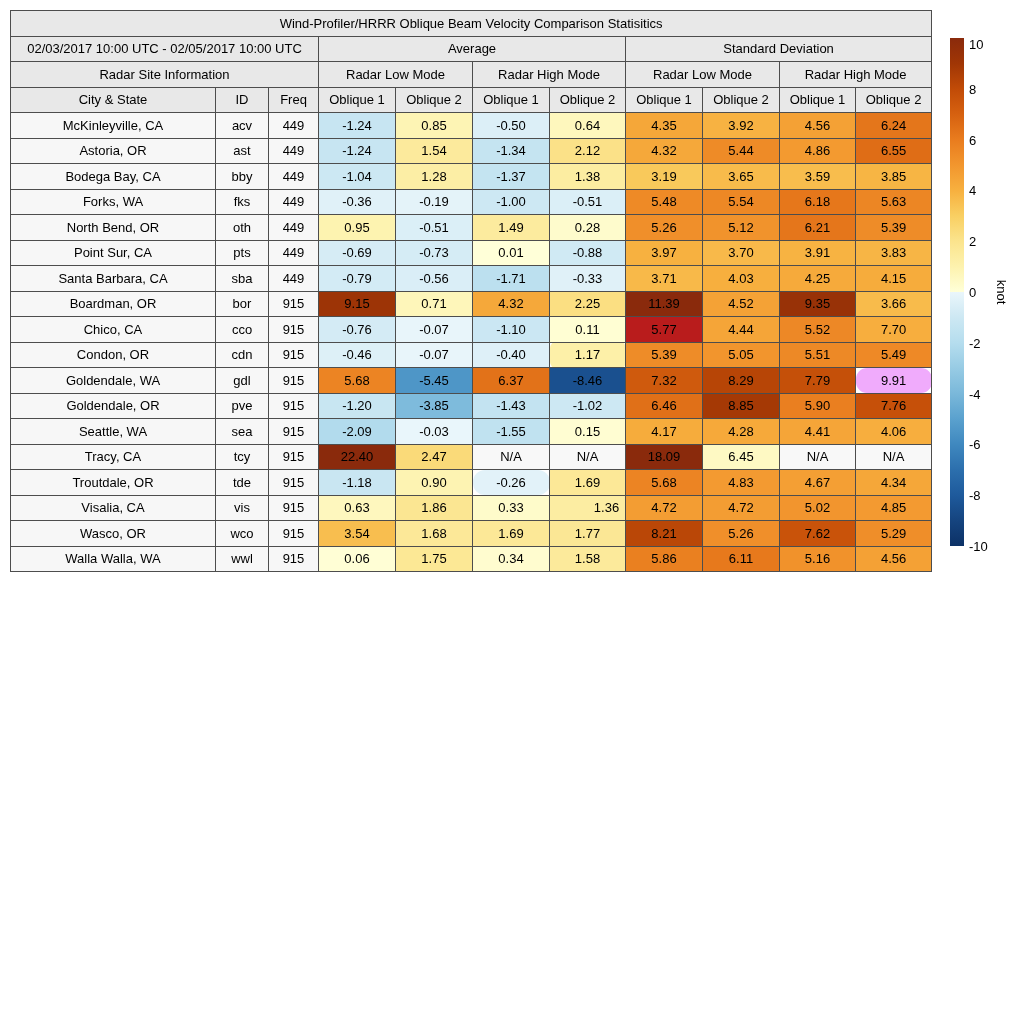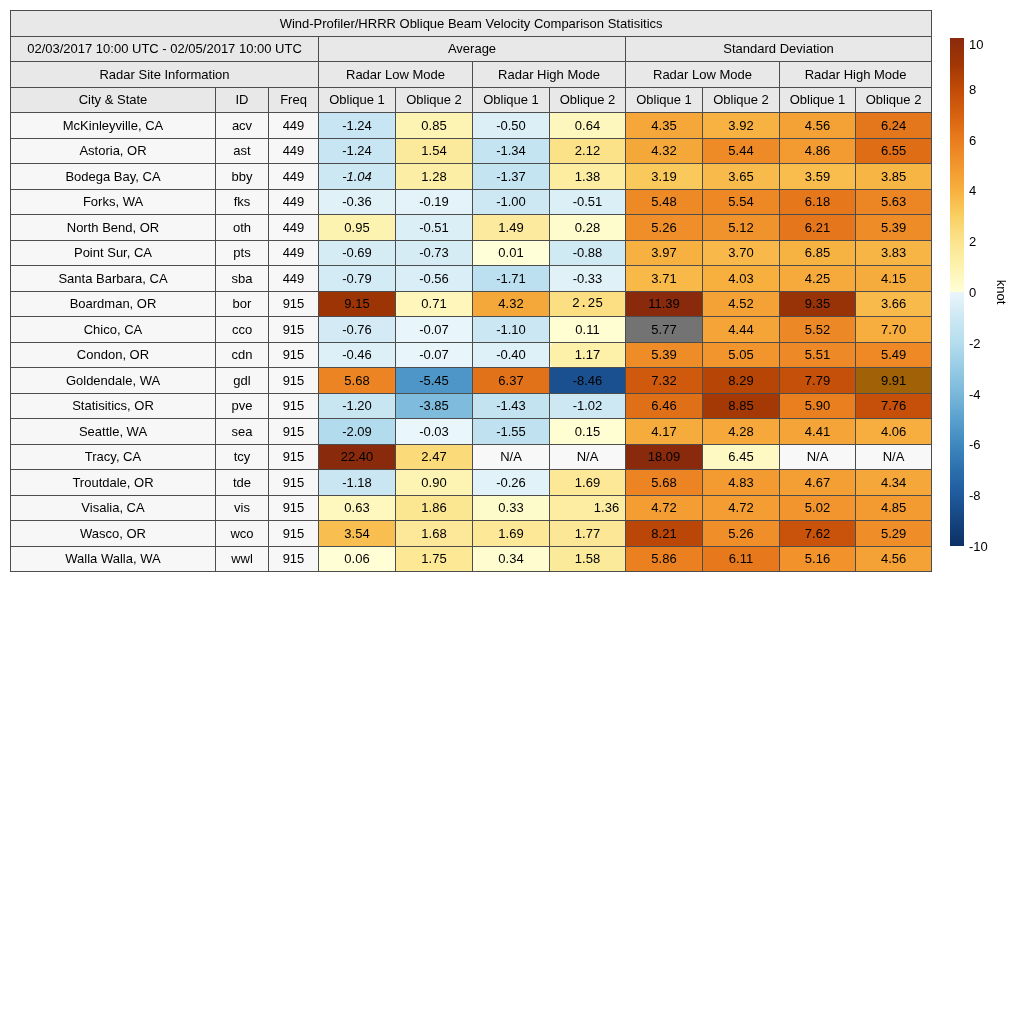--- a/index.html
+++ b/index.html
@@ -130,21 +130,21 @@
           <td style="background: rgb(251, 225, 136);">2.12</td>
           <td style="background: rgb(245, 168, 58);">4.32</td>
           <td style="background: rgb(238, 139, 39);">5.44</td>
           <td style="background: rgb(243, 154, 48);">4.86</td>
           <td style="background: rgb(223, 109, 22);">6.55</td>
         </tr>
         <tr>
           <td class="lbl">Bodega Bay, CA</td>
           <td class="lbl">bby</td>
           <td class="lbl">449</td>
-          <td style="background: rgb(204, 232, 243); font-style: italic;">-1.04</td>
+          <td style="background: rgb(204, 232, 243);">-1.04</td>
           <td style="background: rgb(252, 238, 165);">1.28</td>
           <td style="background: rgb(196, 228, 241);">-1.37</td>
           <td style="background: rgb(252, 237, 161);">1.38</td>
           <td style="background: rgb(249, 201, 91);">3.19</td>
           <td style="background: rgb(248, 187, 75);">3.65</td>
           <td style="background: rgb(248, 189, 77);">3.59</td>
           <td style="background: rgb(247, 181, 68);">3.85</td>
         </tr>
         <tr>
           <td class="lbl">Forks, WA</td>
@@ -175,21 +175,21 @@
         <tr>
           <td class="lbl">Point Sur, CA</td>
           <td class="lbl">pts</td>
           <td class="lbl">449</td>
           <td style="background: rgb(214, 236, 245);">-0.69</td>
           <td style="background: rgb(213, 236, 245);">-0.73</td>
           <td style="background: rgb(255, 255, 216);">0.01</td>
           <td style="background: rgb(208, 234, 244);">-0.88</td>
           <td style="background: rgb(247, 177, 64);">3.97</td>
           <td style="background: rgb(248, 185, 74);">3.70</td>
-          <td style="background: rgb(247, 179, 66);">6.85</td>
+          <td style="background: rgb(247, 179, 66);">3.91</td>
           <td style="background: rgb(247, 181, 69);">3.83</td>
         </tr>
         <tr>
           <td class="lbl">Santa Barbara, CA</td>
           <td class="lbl">sba</td>
           <td class="lbl">449</td>
           <td style="background: rgb(211, 235, 245);">-0.79</td>
           <td style="background: rgb(218, 238, 247);">-0.56</td>
           <td style="background: rgb(188, 224, 239);">-1.71</td>
           <td style="background: rgb(224, 241, 248);">-0.33</td>
@@ -198,35 +198,35 @@
           <td style="background: rgb(246, 170, 59);">4.25</td>
           <td style="background: rgb(246, 172, 60);">4.15</td>
         </tr>
         <tr>
           <td class="lbl">Boardman, OR</td>
           <td class="lbl">bor</td>
           <td class="lbl">915</td>
           <td style="background: rgb(157, 52, 6);">9.15</td>
           <td style="background: rgb(254, 246, 186);">0.71</td>
           <td style="background: rgb(245, 168, 58);">4.32</td>
-          <td style="background: rgb(251, 223, 130); font-family: Liberation Mono, monospace;">2.25</td>
+          <td style="background: rgb(251, 223, 130);">2.25</td>
           <td style="background: rgb(138, 42, 12);">11.39</td>
           <td style="background: rgb(244, 162, 54);">4.52</td>
           <td style="background: rgb(152, 50, 7);">9.35</td>
           <td style="background: rgb(248, 187, 75);">3.66</td>
         </tr>
         <tr>
           <td class="lbl">Chico, CA</td>
           <td class="lbl">cco</td>
           <td class="lbl">915</td>
           <td style="background: rgb(212, 235, 245);">-0.76</td>
           <td style="background: rgb(232, 245, 250);">-0.07</td>
           <td style="background: rgb(203, 231, 243);">-1.10</td>
           <td style="background: rgb(255, 254, 211);">0.11</td>
-          <td style="background: #737373;">5.77</td>
+          <td style="background: #b91c1c;">5.77</td>
           <td style="background: rgb(245, 165, 56);">4.44</td>
           <td style="background: rgb(237, 136, 38);">5.52</td>
           <td style="background: rgb(247, 174, 62);">7.70</td>
         </tr>
         <tr>
           <td class="lbl">Condon, OR</td>
           <td class="lbl">cdn</td>
           <td class="lbl">915</td>
           <td style="background: rgb(221, 240, 247);">-0.46</td>
           <td style="background: rgb(232, 245, 250);">-0.07</td>
@@ -241,24 +241,24 @@
           <td class="lbl">Goldendale, WA</td>
           <td class="lbl">gdl</td>
           <td class="lbl">915</td>
           <td style="background: rgb(236, 132, 35);">5.68</td>
           <td style="background: rgb(78, 150, 199);">-5.45</td>
           <td style="background: rgb(226, 114, 25);">6.37</td>
           <td style="background: rgb(26, 80, 143);">-8.46</td>
           <td style="background: rgb(207, 90, 13);">7.32</td>
           <td style="background: rgb(183, 69, 6);">8.29</td>
           <td style="background: rgb(197, 80, 9);">7.79</td>
-          <td style="background: #a16207;">9.91</td>
-        </tr>
-        <tr>
-          <td class="lbl">Statisitics, OR</td>
+          <td style="background: #f0abfc; border-radius: 11px;">9.91</td>
+        </tr>
+        <tr>
+          <td class="lbl">Goldendale, OR</td>
           <td class="lbl">pve</td>
           <td class="lbl">915</td>
           <td style="background: rgb(200, 230, 242);">-1.20</td>
           <td style="background: rgb(126, 187, 220);">-3.85</td>
           <td style="background: rgb(195, 227, 241);">-1.43</td>
           <td style="background: rgb(205, 232, 243);">-1.02</td>
           <td style="background: rgb(224, 112, 24);">6.46</td>
           <td style="background: rgb(165, 57, 5);">8.85</td>
           <td style="background: rgb(234, 127, 32);">5.90</td>
           <td style="background: rgb(198, 80, 9); margin-left: 17px;">7.76</td>
@@ -288,21 +288,21 @@
           <td style="background: #fef9c3;">6.45</td>
           <td class="na">N/A</td>
           <td class="na">N/A</td>
         </tr>
         <tr>
           <td class="lbl">Troutdale, OR</td>
           <td class="lbl">tde</td>
           <td class="lbl">915</td>
           <td style="background: rgb(201, 230, 242);">-1.18</td>
           <td style="background: rgb(253, 243, 178);">0.90</td>
-          <td style="background: rgb(226, 242, 249);">-0.26</td>
+          <td style="background: rgb(226, 242, 249); border-radius: 12px;">-0.26</td>
           <td style="background: rgb(252, 232, 151);">1.69</td>
           <td style="background: rgb(236, 132, 35);">5.68</td>
           <td style="background: rgb(243, 154, 49);">4.83</td>
           <td style="background: rgb(244, 159, 52);">4.67</td>
           <td style="background: rgb(245, 167, 57);">4.34</td>
         </tr>
         <tr>
           <td class="lbl">Visalia, CA</td>
           <td class="lbl">vis</td>
           <td class="lbl">915</td>

